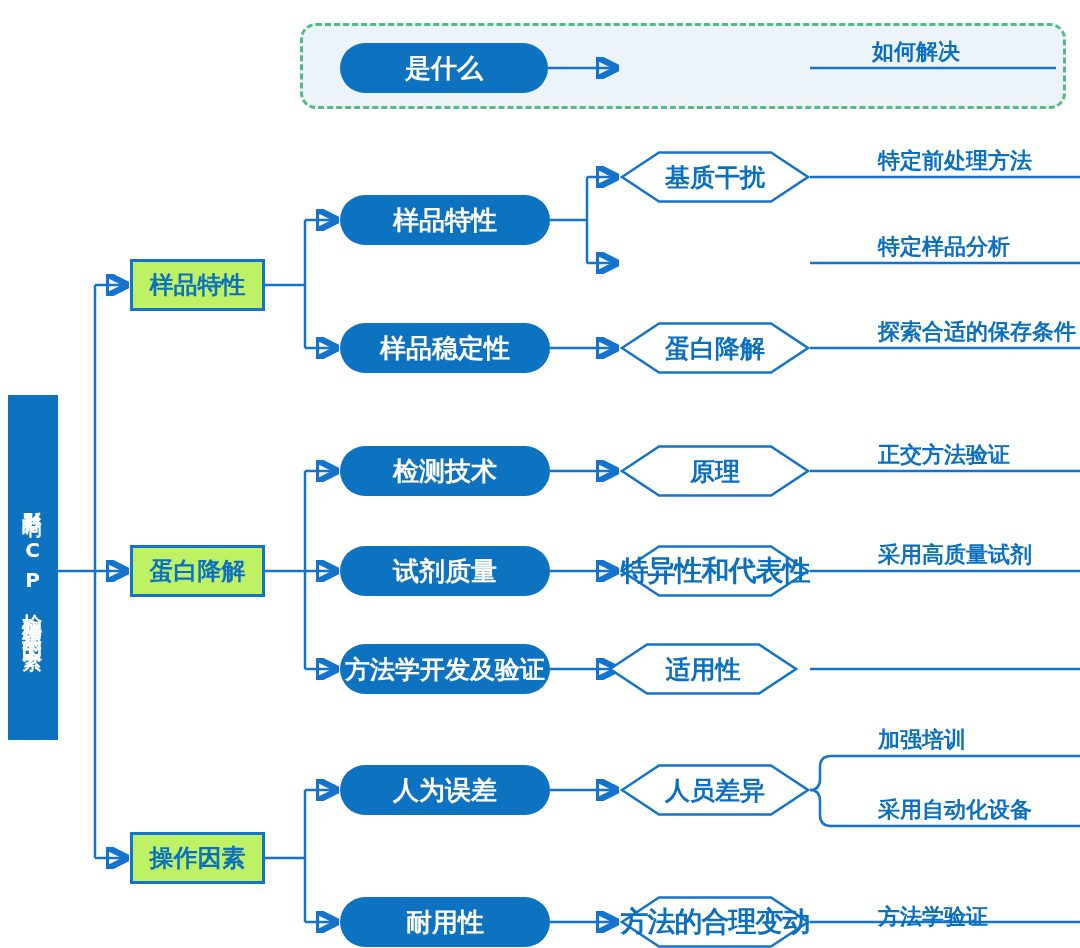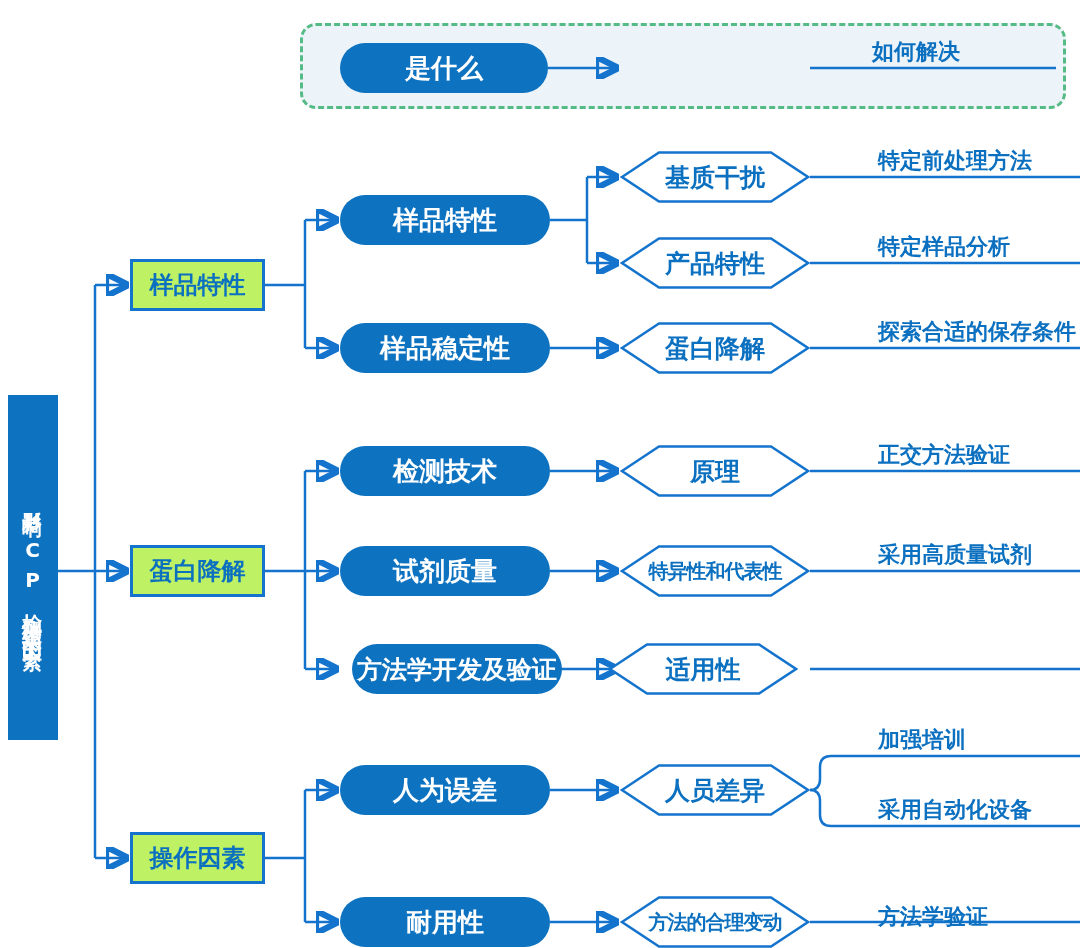--- a/index.html
+++ b/index.html
@@ -33,21 +33,21 @@
     display:flex;align-items:center;justify-content:center;
     color:var(--txt);font-weight:bold;font-size:24px;white-space:nowrap;
   }
   .hex{position:absolute;width:190px;height:54px;}
   .hex svg{position:absolute;left:0;top:0;}
   .hex span{
     position:absolute;left:0;top:0;width:190px;height:54px;
     display:flex;align-items:center;justify-content:center;
     color:var(--txt);font-weight:bold;font-size:25px;white-space:nowrap;
   }
-  .hex.wide span{font-size:20px;letter-spacing:-1px;}
+  .hex.wide span{font-size:28px;letter-spacing:-1px;}
   .sol{
     position:absolute;left:878px;color:var(--txt);
     font-weight:bold;font-size:22px;white-space:nowrap;
   }
   .root{
     position:absolute;left:8px;top:395px;width:50px;height:345px;
     background:var(--fill);color:#fff;font-weight:bold;font-size:20px;
     writing-mode:vertical-rl;text-orientation:upright;letter-spacing:6px;
     display:flex;align-items:center;justify-content:center;white-space:nowrap;
   }
@@ -117,35 +117,29 @@
   <div class="sol" style="left:872px;top:37px;">如何解决</div>
 
   <div class="cat" style="left:130px;top:259px;">样品特性</div>
   <div class="cat" style="left:130px;top:545px;">蛋白降解</div>
   <div class="cat" style="left:130px;top:832px;">操作因素</div>
 
   <div class="pill" style="left:340px;top:195px;">样品特性</div>
   <div class="pill" style="left:340px;top:323px;">样品稳定性</div>
   <div class="pill" style="left:340px;top:446px;">检测技术</div>
   <div class="pill" style="left:340px;top:546px;">试剂质量</div>
-  <div class="pill" style="left:340px;top:644px;font-size:25px;margin-left:12px;">方法学开发及验证</div>
+  <div class="pill" style="left:340px;top:644px;font-size:25px;">方法学开发及验证</div>
   <div class="pill" style="left:340px;top:765px;">人为误差</div>
   <div class="pill" style="left:340px;top:897px;">耐用性</div>
 
   <div class="hex" style="left:620px;top:150px;text-decoration:underline;">
     <svg width="190" height="54">
         <polygon points="2,27 39,2.5 151,2.5 188,27 151,51.5 39,51.5" fill="#fff" stroke="#1474cd" stroke-width="2.5"></polygon>
       </svg>
     <span>基质干扰</span>
-  </div>
-  <div class="hex" style="left:620px;top:236px;">
-    <svg width="190" height="54">
-        <polygon points="2,27 39,2.5 151,2.5 188,27 151,51.5 39,51.5" fill="#fff" stroke="#1474cd" stroke-width="2.5"></polygon>
-      </svg>
-    <span>产品特性</span>
   </div>
   <div class="hex" style="left:620px;top:321px;">
     <svg width="190" height="54">
         <polygon points="2,27 39,2.5 151,2.5 188,27 151,51.5 39,51.5" fill="#fff" stroke="#1474cd" stroke-width="2.5"></polygon>
       </svg>
     <span>蛋白降解</span>
   </div>
   <div class="hex" style="left:620px;top:444px;">
     <svg width="190" height="54">
         <polygon points="2,27 39,2.5 151,2.5 188,27 151,51.5 39,51.5" fill="#fff" stroke="#1474cd" stroke-width="2.5"></polygon>

